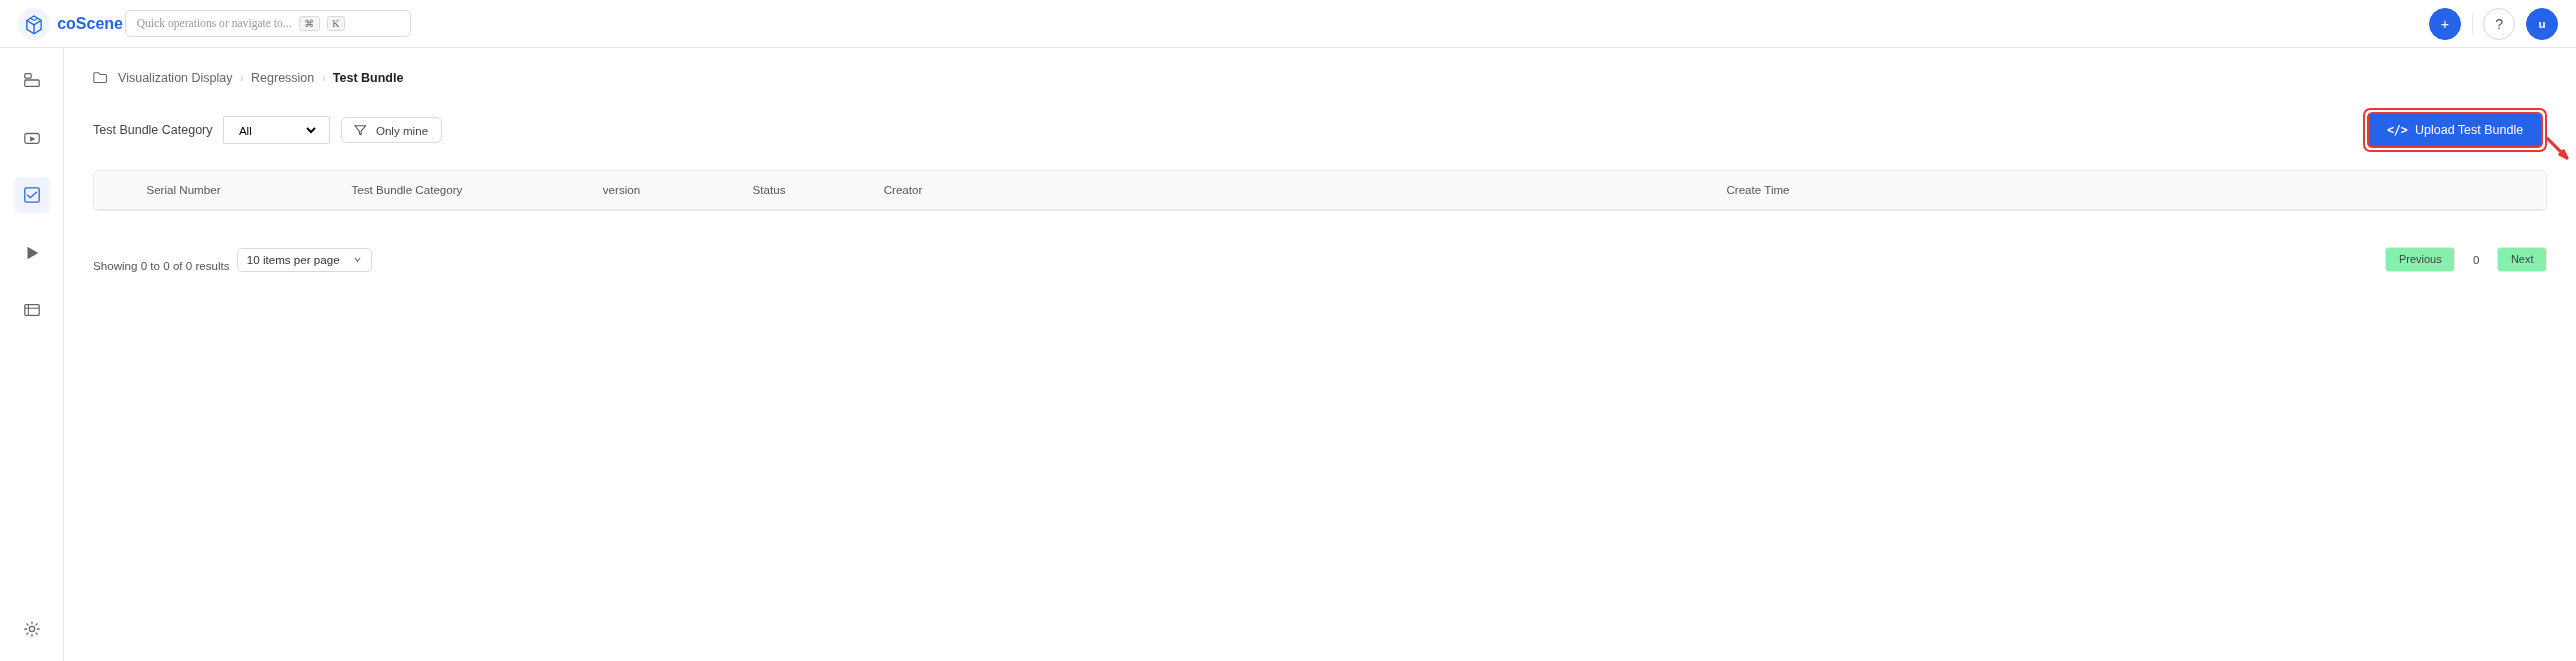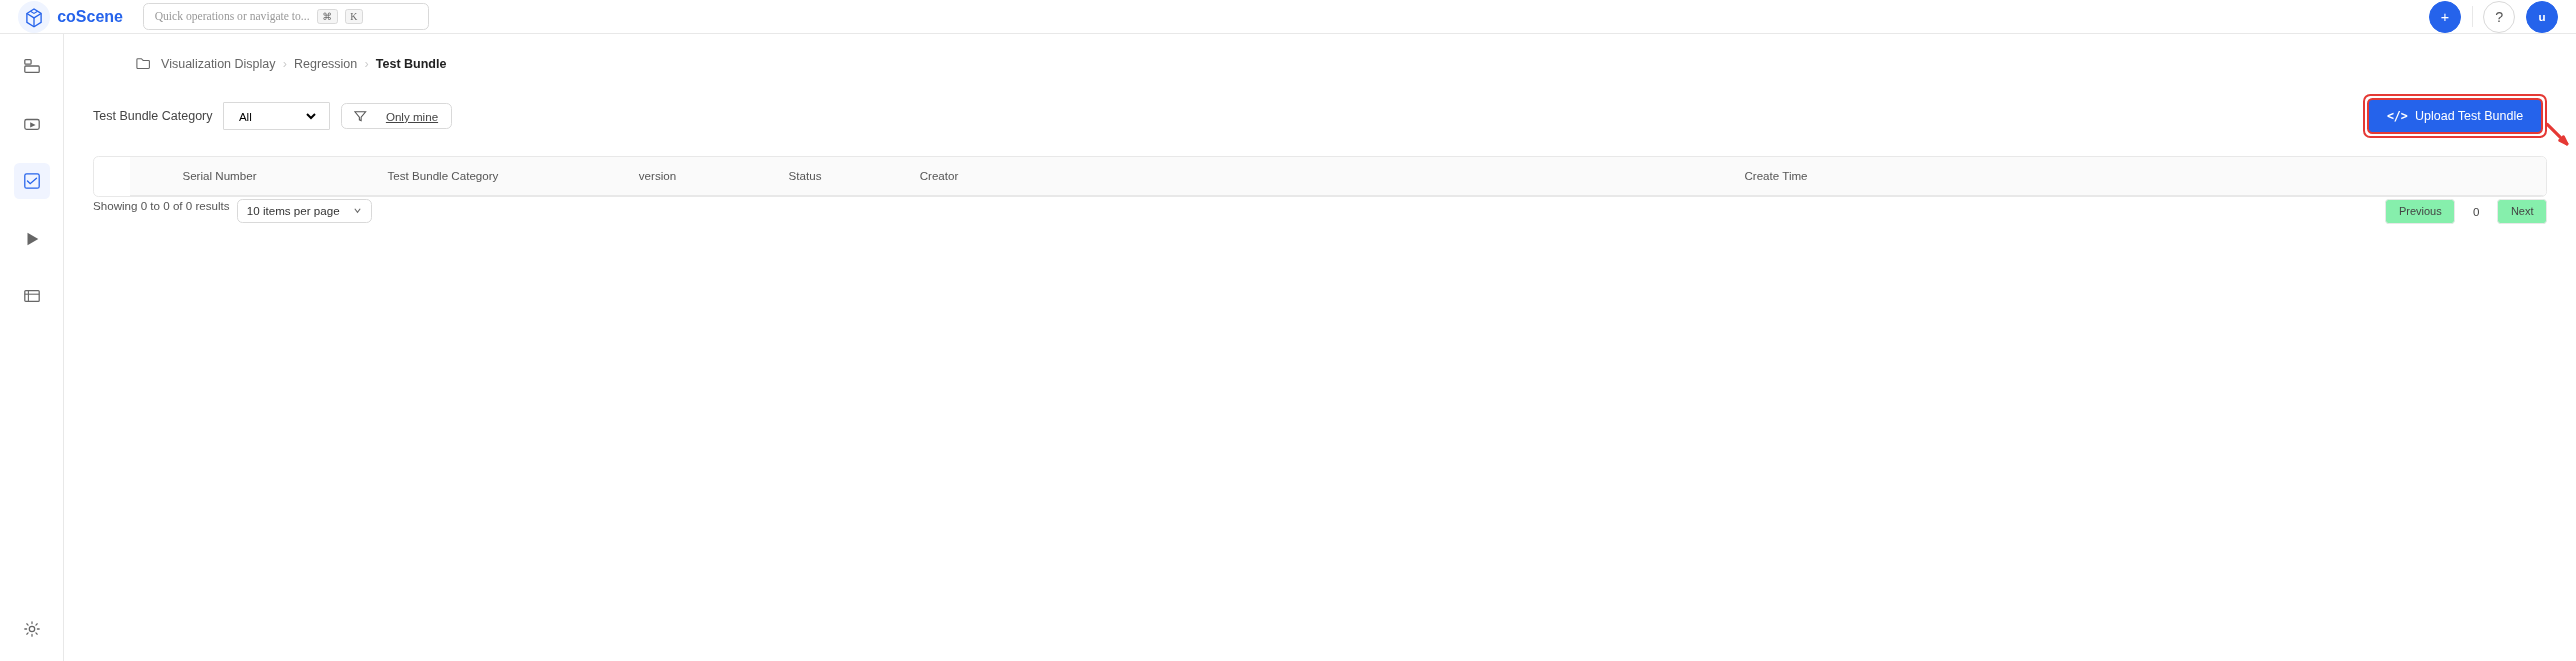--- a/index.html
+++ b/index.html
@@ -1,63 +1,63 @@
 <!DOCTYPE html>
 <html style="font-size:14.3px"><head>
   <meta charset="utf-8">
   <style>
     * { box-sizing: border-box; margin: 0; padding: 0; }
     body { font-family: -apple-system, BlinkMacSystemFont, 'Segoe UI', sans-serif; background: #fff; color: #333; font-size: 12.5px; }
 
     
     .app-container { display: flex; flex-direction: column; height: 100vh; }
-    .top-bar { display: flex; align-items: center; height: 34px; padding: 0 18px; border-bottom: 0.9px solid #e8e8e8; background: #fff; gap: 20px; }
+    .top-bar { display: flex; align-items: center; height: 48px; padding: 0 18px; border-bottom: 0.9px solid #e8e8e8; background: #fff; gap: 2px; }
     .main-area { display: flex; flex: 1; overflow: hidden; }
     .sidebar { width: 64px; background: #fff; border-right: 0.9px solid #e8e8e8; display: flex; flex-direction: column; align-items: center; padding-top: 14.3px; gap: 21.5px; }
     .content { flex: 1; padding: 21.5px 29px; overflow: auto; }
 
     
     .logo { display: flex; align-items: center; gap: 7.2px; font-weight: 700; font-size: 16px; color: #2563eb; text-decoration: none; }
     .logo-icon { width: 32px; height: 32px; }
     .search-bar { display: flex; align-items: center; border: 0.9px solid #d9d9d9; border-radius: 5.4px; padding: 5.4px 10.7px; gap: 7.2px; flex: 1; max-width: 286px; color: #999; font-size: 11.6px; font-family: Liberation Serif, serif; }
     .search-bar .kbd { background: #f5f5f5; border: 0.9px solid #d9d9d9; border-radius: 2.7px; padding: 0.9px 4.5px; font-size: 9.8px; color: #666; }
     .top-bar-actions { margin-left: auto; display: flex; align-items: center; gap: 10.7px; }
     .icon-btn { width: 32px; height: 32px; border-radius: 50%; border: 0.9px solid #d9d9d9; background: #fff; display: flex; align-items: center; justify-content: center; cursor: pointer; color: #555; font-size: 14.3px; }
     .icon-btn-blue { background: #2563eb; border-color: #2563eb; color: #fff; }
     .icon-btn-avatar { background: #2563eb; border-color: #2563eb; color: #fff; font-size: 11.6px; font-weight: 600; }
     .divider-v { width: 0.9px; height: 21.5px; background: #e8e8e8; }
 
     
     .sidebar-icon { width: 36px; height: 36px; display: flex; align-items: center; justify-content: center; border-radius: 5.4px; cursor: pointer; color: #666; font-size: 16px; }
     .sidebar-icon.active { background: #f0f4ff; color: #2563eb; }
 
     
-    .breadcrumb { display: flex; align-items: center; gap: 7.2px; margin-bottom: 21.5px; font-size: 12.5px; color: #666; margin-left: 43px; }
+    .breadcrumb { display: flex; align-items: center; gap: 7.2px; margin-bottom: 21.5px; font-size: 12.5px; color: #666; }
     .breadcrumb-item { cursor: pointer; color: #666; }
     .breadcrumb-current { color: #222; font-weight: 600; text-align: right; }
     .breadcrumb-sep { color: #ccc; }
     .breadcrumb-folder { color: #666; margin-right: 3.6px; }
 
     
     .filters-row { display: flex; align-items: center; gap: 10.7px; margin-bottom: 18px; }
     .filter-label { color: #444; font-size: 12.5px; }
     .select-box { border: 0.9px solid #d9d9d9; border-radius: 1px; padding: 5.4px 10.7px; font-size: 11.6px; display: flex; align-items: center; gap: 7.2px; cursor: pointer; background: #fff; min-width: 107px; }
     .select-box select { border: none; outline: none; font-size: 11.6px; background: transparent; cursor: pointer; flex: 1; }
-    .filter-btn { display: flex; align-items: center; gap: 19px; border: 0.9px solid #d9d9d9; border-radius: 5.4px; padding: 5.4px 12.5px; font-size: 11.6px; cursor: pointer; background: #fff; color: #444; text-decoration: underline; }
+    .filter-btn { display: flex; align-items: center; gap: 9px; border: 0.9px solid #d9d9d9; border-radius: 5.4px; padding: 5.4px 12.5px; font-size: 11.6px; cursor: pointer; background: #fff; color: #444; }
     .upload-btn { margin-left: auto; display: flex; align-items: center; gap: 7.2px; background: #2563eb; color: #fff; border: 2.7px solid #e53935; border-radius: 5.4px; padding: 9px 18px; font-size: 12.5px; font-weight: 500; cursor: pointer; }
 
     
-    .table-container { border: 0.9px solid #e8e8e8; border-radius: 5.4px; overflow: hidden; padding-left: 36px; }
+    .table-container { border: 0.9px solid #e8e8e8; border-radius: 5.4px; overflow: hidden; }
     .table-header { display: grid; grid-template-columns: 179px 268px 161px 134px 134px 1fr; background: #fafafa; border-bottom: 0.9px solid #e8e8e8; }
     .table-header-cell { padding: 12.5px 14.3px; font-size: 11.6px; color: #555; font-weight: 500; }
     .table-header-cell.center { text-align: center; }
     .table-body { background: #fff; }
 
     
-    .pagination-row { display: flex; align-items: flex-start; margin-top: 2px; gap: 7.2px; }
+    .pagination-row { display: flex; align-items: flex-end; margin-top: 36px; gap: 7.2px; }
     .showing-text { font-size: 11.6px; color: #555; }
     .per-page-select { display: flex; align-items: center; border: 0.9px solid #d9d9d9; border-radius: 5.4px; padding: 4.5px 9px; font-size: 11.6px; cursor: pointer; background: #fff; gap: 13px; }
     .pagination-controls { margin-left: auto; display: flex; align-items: center; gap: 7.2px; }
     .page-btn { padding: 5.4px 12.5px; border: 0.9px solid #e8e8e8; border-radius: 3.6px; cursor: pointer; background: #86efac; font-size: 11px; color: #444; }
     .page-num { padding: 5.4px 10.7px; font-size: 11.6px; color: #444; }
 
     
     .upload-btn-wrapper { border: 2.7px solid #e53935; border-radius: 7.2px; padding: 1.8px; }
   </style>
 </head>

